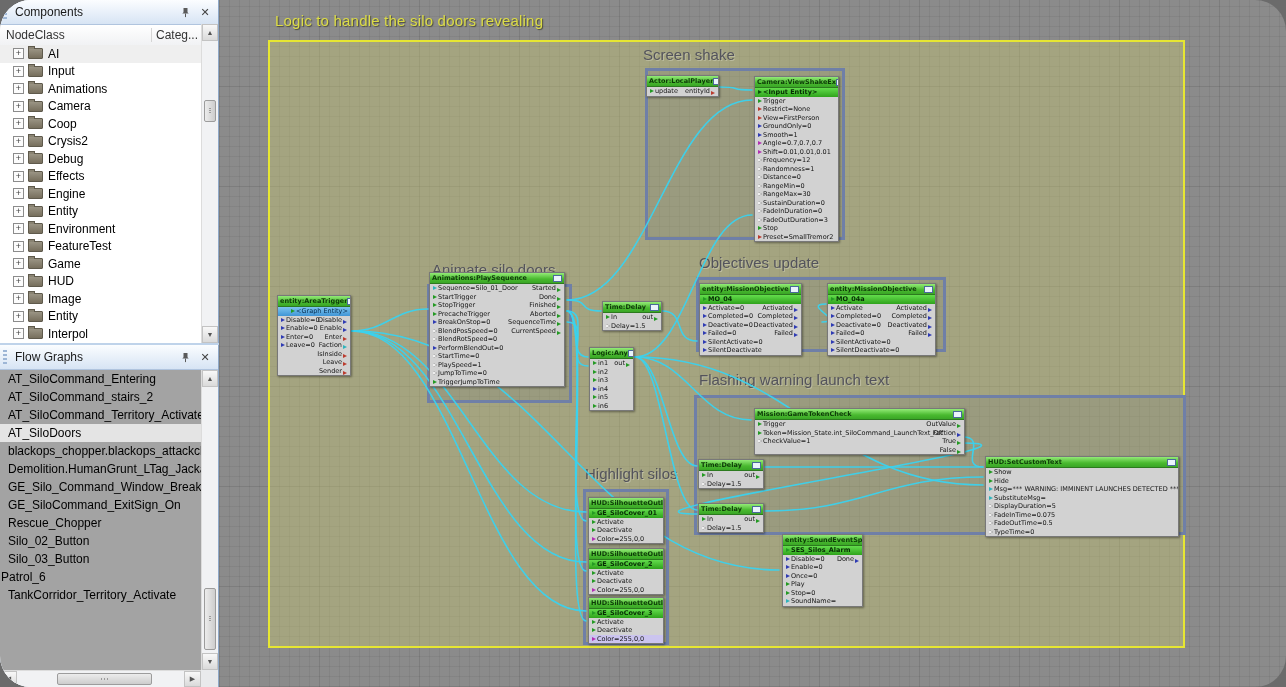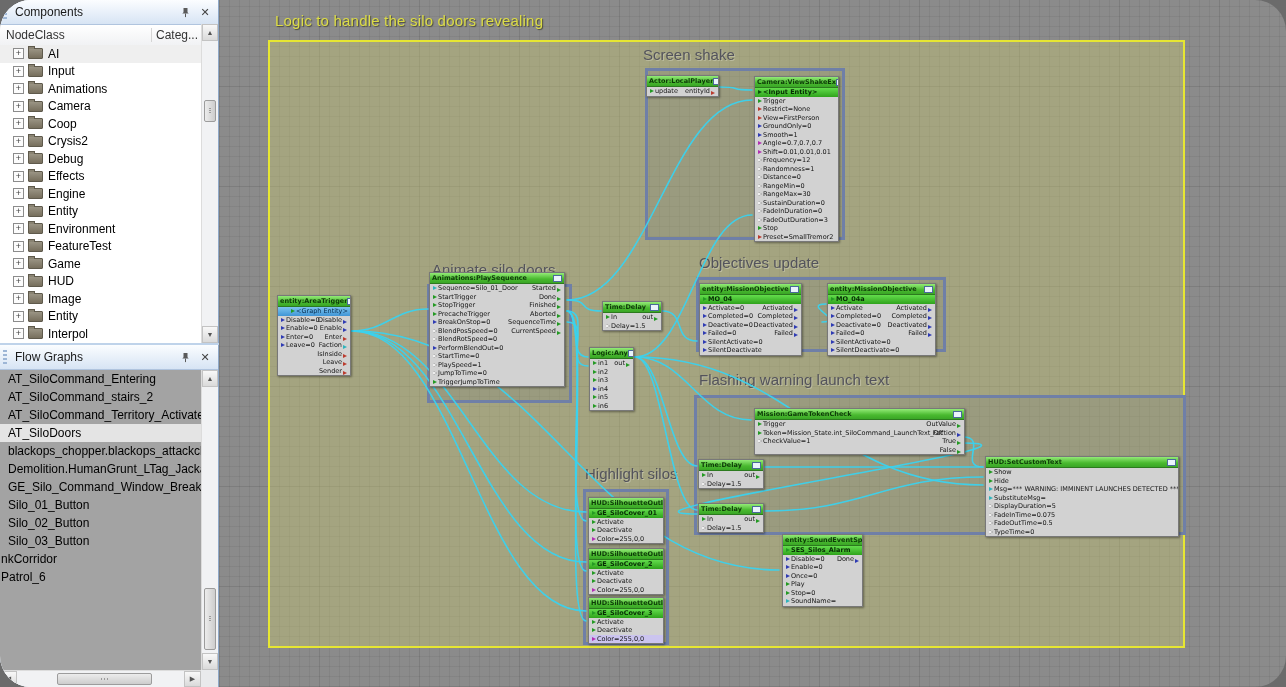--- a/index.html
+++ b/index.html
@@ -212,25 +212,26 @@
         <span class="ticon">✕</span>
       </div>
       <div class="flist">
           <div class="frow">AT_SiloCommand_Entering</div>
           <div class="frow">AT_SiloCommand_stairs_2</div>
           <div class="frow">AT_SiloCommand_Territory_Activate</div>
           <div class="frow sel">AT_SiloDoors</div>
           <div class="frow">blackops_chopper.blackops_attackcho</div>
           <div class="frow">Demolition.HumanGrunt_LTag_Jackal</div>
           <div class="frow">GE_Silo_Command_Window_Break</div>
-          <div class="frow">Silo_01_Button</div>
+          <div class="frow">GE_SiloCommand_ExitSign_On</div>
+          <div class="frow">Rescue_Chopper</div>
           <div class="frow">Silo_02_Button</div>
           <div class="frow">Silo_03_Button</div>
-          <div class="frow shift">nkCorridor</div>
           <div class="frow shift">Patrol_6</div>
+          <div class="frow">TankCorridor_Territory_Activate</div>
         </div>
       <div class="vscroll" style="top:25px;bottom:17px;">
         <div class="sbtn up">▲</div>
         <div class="thumb" style="top:218px;height:60px;"></div>
         <div class="sbtn down">▼</div>
       </div>
       <div class="hscroll">
         <div class="hbtn left">◀</div>
         <div class="hthumb" style="left:57px;width:93px;"></div>
         <div class="hbtn right">▶</div>

